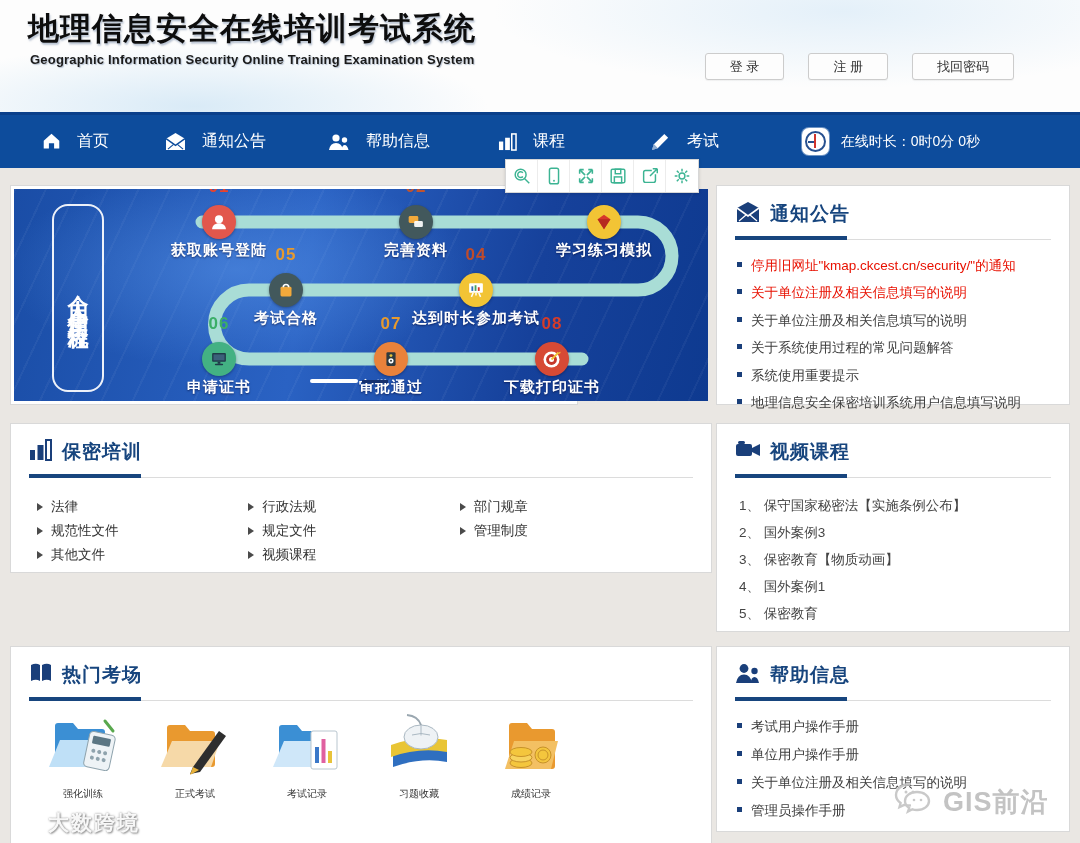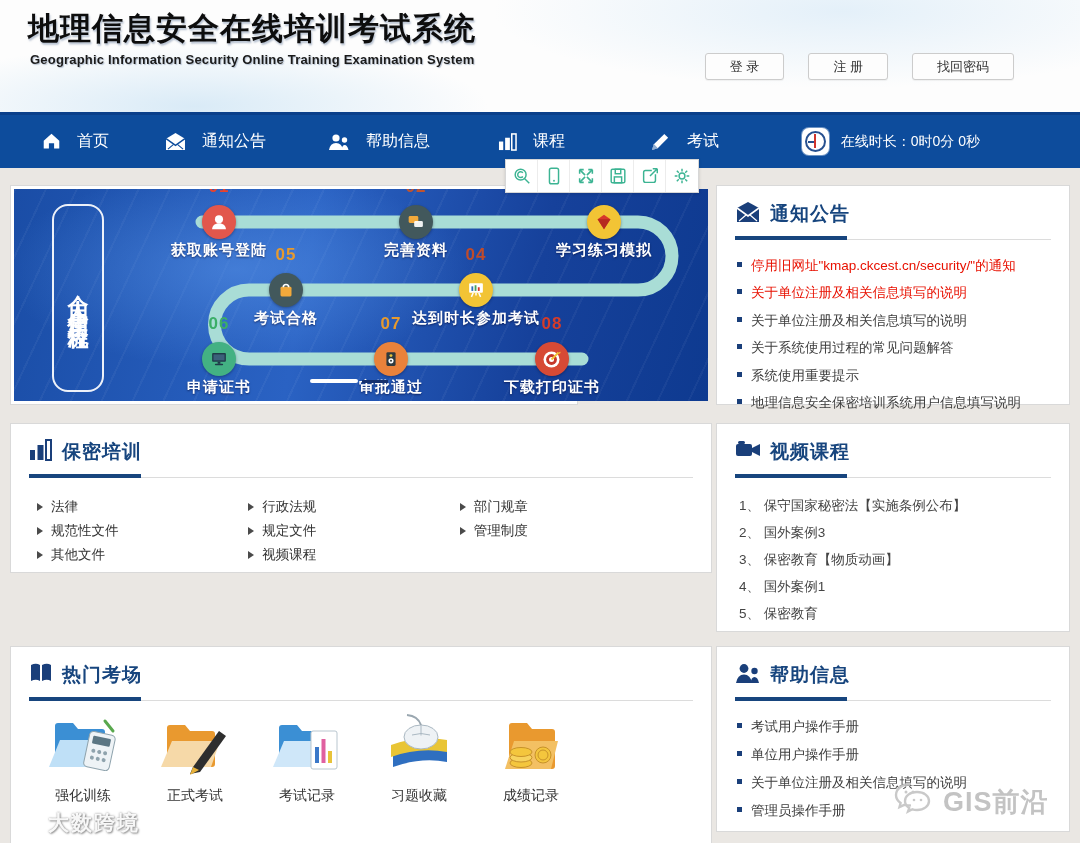--- a/index.html
+++ b/index.html
@@ -67,21 +67,21 @@
   .tr-arrow{width:0;height:0;border-left:6px solid #4a4a4a;border-top:4px solid transparent;
     border-bottom:4px solid transparent;margin-right:8px;}
 
   
   .num-list{list-style:none;margin:14px 0 0 0;padding:0 14px 0 22px;}
   .num-list li{font-size:13.5px;color:#444;line-height:27px;white-space:nowrap;overflow:hidden;cursor:pointer;}
 
   
   .hot-row{display:flex;padding:12px 0 0 26px;gap:20px;}
   .hot-item{width:92px;text-align:center;cursor:pointer;}
-  .hot-item .lbl{margin-top:4px;font-size:14px;color:#333;}
+  .hot-item .lbl{margin-top:4px;font-size:10px;color:#333;}
 
   
   .banner{position:relative;width:694px;height:212px;overflow:hidden;
     background:
       radial-gradient(ellipse 380px 160px at 32% 38%, rgba(90,150,235,.55), rgba(0,0,0,0) 62%),
       repeating-linear-gradient(115deg, rgba(255,255,255,.045) 0 2px, rgba(255,255,255,0) 2px 28px),
       linear-gradient(100deg,#1a4da6 0%,#2a62c3 42%,#16419b 74%,#0e3a90 100%);}
   .flow-svg{position:absolute;left:0;top:0;}
   .vlabel{position:absolute;left:38px;top:15px;width:48px;height:184px;border:2px solid rgba(255,255,255,.92);
     border-radius:16px;display:flex;align-items:center;justify-content:center;

